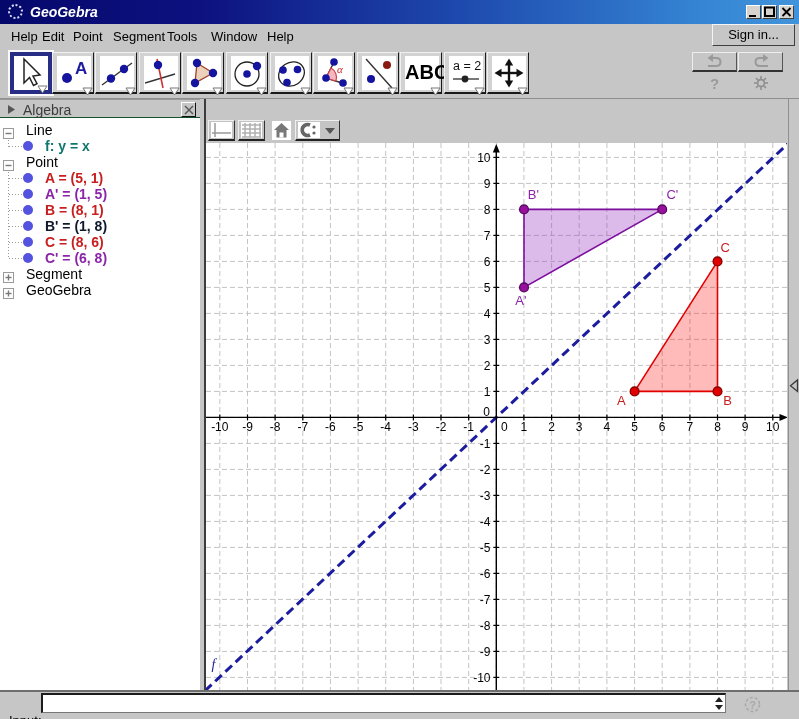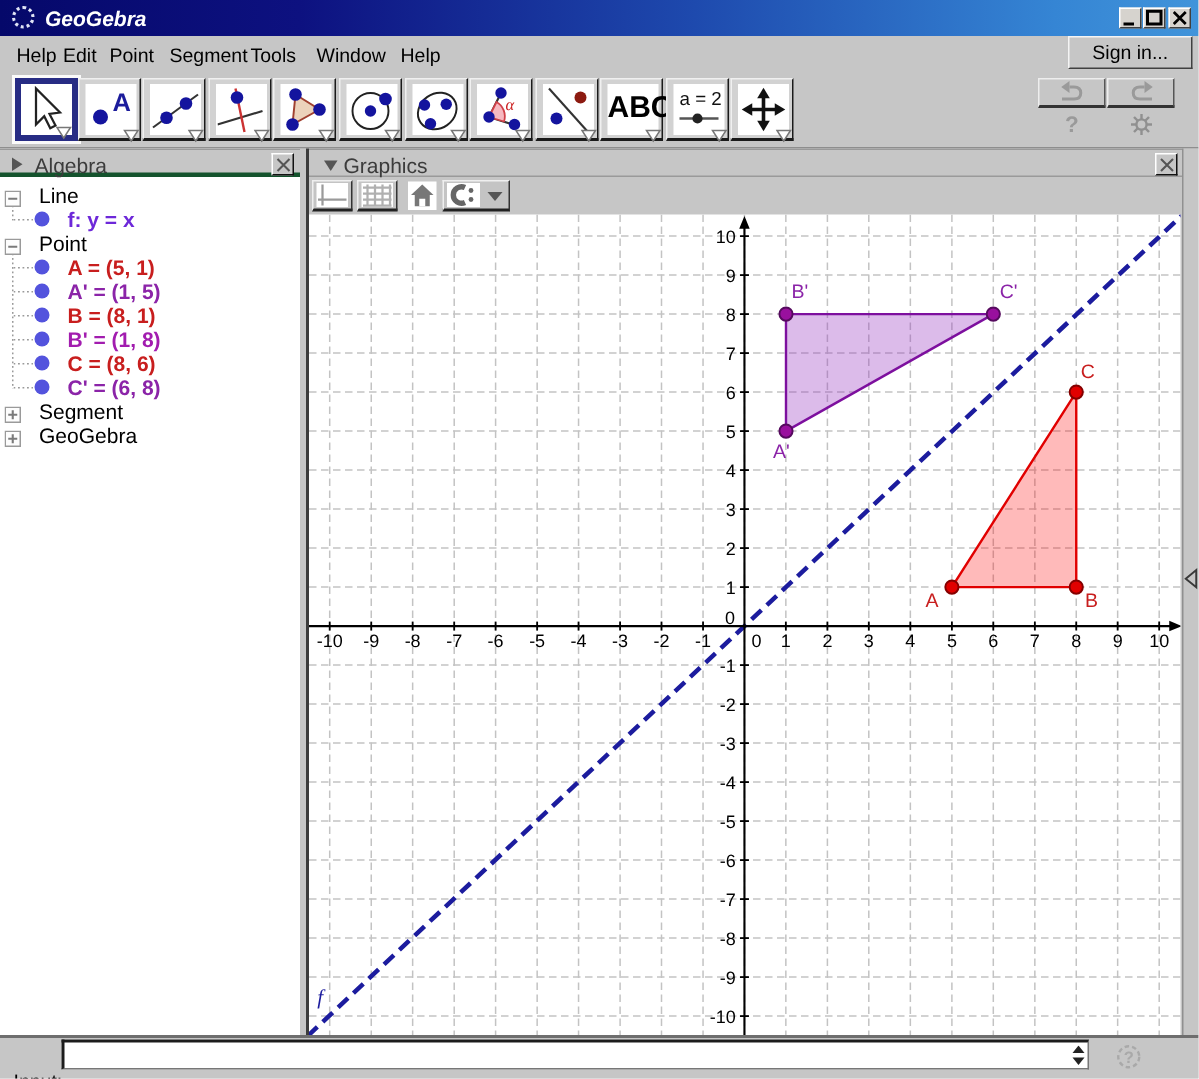--- a/index.html
+++ b/index.html
@@ -21,21 +21,21 @@
   font-size:13px; text-align:center; line-height:20px; }
 #toolbar { position:absolute; left:0; top:48px; width:799px; height:51px; background:#c6c6c6; border-bottom:1px solid #8e8e8e; }
 .tbtn { position:absolute; top:4px; width:42px; height:42px; background:#d2d2d2;
   border-top:1px solid #f0f0f0; border-left:1px solid #f0f0f0; border-right:1.5px solid #1a1a1a; border-bottom:2px solid #1a1a1a; }
 .tbtn .icon { position:absolute; left:4px; top:3px; width:34px; height:34px; background:#fff; text-align:center; } .tbtn .icon svg { margin:1px; }
 .dd { position:absolute; right:0px; bottom:1px; width:11px; height:9px; }
 #tbsel { position:absolute; left:10px; top:4px; width:42px; height:42px; background:#fff; border:4px solid #272c84; box-shadow:0 0 0 2px #fafafa; }
 .ubtn { position:absolute; top:4px; width:45px; height:20px; background:#c6c6c6;
   border-top:1px solid #eee; border-left:1px solid #eee; border-right:1px solid #555; border-bottom:2px solid #333; }
 #algebra { position:absolute; left:0; top:99px; width:200px; height:592px; background:#fff; }
-#algheader { position:absolute; left:0; top:0; width:200px; height:19px; background:#c6c6c6; border-top:1px solid #9a9a9a; border-bottom:3px solid #14532d; }
+#algheader { position:absolute; left:0; top:0; width:200px; height:19px; background:#c6c6c6; border-top:1px solid #9a9a9a; border-bottom:1px solid #14532d; }
 #algheader .title, #gfxheader .title { position:absolute; left:23px; top:2px; font-size:14px; color:#3c3c3c; }
 .closebox { position:absolute; top:2px; width:15px; height:15px; background:#c6c6c6;
   border-top:1px solid #fff; border-left:1px solid #fff; border-right:1.5px solid #111; border-bottom:1.5px solid #111; }
 .closebox svg { position:absolute; left:1px; top:1px; }
 #splitter { position:absolute; left:200px; top:99px; width:6px; height:592px; background:#c6c6c6; border-right:2px solid #3c3c3c; }
 #graphics { position:absolute; left:206px; top:99px; width:582px; height:592px; background:#c6c6c6; }
 #gfxheader { position:absolute; left:0; top:0; width:582px; height:19px; background:#c6c6c6; border-top:1px solid #9a9a9a; border-bottom:1px solid #9a9a9a; }
 #stylebar { position:absolute; left:0; top:20px; width:582px; height:24px; background:#c6c6c6; }
 .sbtn { position:absolute; top:1px; height:21px; background:#c4c4c4;
   border-top:1px solid #efefef; border-left:1px solid #efefef; border-right:1px solid #333; border-bottom:2px solid #222; }
@@ -241,64 +241,53 @@
   <div class="hconn" style="left:9px;top:111px;width:13px;"></div>
   <div class="hconn" style="left:9px;top:127px;width:13px;"></div>
   <div class="hconn" style="left:9px;top:143px;width:13px;"></div>
   <div class="hconn" style="left:9px;top:159px;width:13px;"></div>
   <div class="togglebox" style="left:3px;top:26px;"><svg width="11" height="11">
         <rect x="0.5" y="0.5" width="10" height="10" fill="#fdfdfd" stroke="#9a9a9a"></rect>
         <line x1="2.5" y1="5.5" x2="8.5" y2="5.5" stroke="#7a7a7a" stroke-width="1.4"></line>
       </svg></div>
   <span class="treerow" style="left:26px;top:23px;">Line</span>
   <div class="treedot" style="left:23px;top:42px;"></div>
-  <span class="treerow" style="left:45px;top:39px;color:#6d28d9;font-weight:bold;">f: y = x</span>
+  <span class="treerow" style="left:45px;top:39px;color:#0f766e;font-weight:bold;">f: y = x</span>
   <div class="togglebox" style="left:3px;top:58px;"><svg width="11" height="11">
         <rect x="0.5" y="0.5" width="10" height="10" fill="#fdfdfd" stroke="#9a9a9a"></rect>
         <line x1="2.5" y1="5.5" x2="8.5" y2="5.5" stroke="#7a7a7a" stroke-width="1.4"></line>
       </svg></div>
   <span class="treerow" style="left:26px;top:55px;">Point</span>
   <div class="treedot" style="left:23px;top:74px;"></div>
   <span class="treerow" style="left:45px;top:71px;color:#c81e1e;font-weight:bold;text-align:right;">A = (5, 1)</span>
   <div class="treedot" style="left:23px;top:90px;"></div>
   <span class="treerow" style="left:45px;top:87px;color:#8b24a8;font-weight:bold;">A' = (1, 5)</span>
   <div class="treedot" style="left:23px;top:106px;"></div>
   <span class="treerow" style="left:45px;top:103px;color:#c81e1e;font-weight:bold;">B = (8, 1)</span>
   <div class="treedot" style="left:23px;top:122px;"></div>
-  <span class="treerow" style="left:45px;top:119px;color:#a21caf;font-weight:bold;">B' = (1, 8)</span>
+  <span class="treerow" style="left:45px;top:119px;color:#0f172a;font-weight:bold;">B' = (1, 8)</span>
   <div class="treedot" style="left:23px;top:138px;"></div>
   <span class="treerow" style="left:45px;top:135px;color:#c81e1e;font-weight:bold;">C = (8, 6)</span>
   <div class="treedot" style="left:23px;top:154px;"></div>
   <span class="treerow" style="left:45px;top:151px;color:#8b24a8;font-weight:bold;">C' = (6, 8)</span>
   <div class="togglebox" style="left:3px;top:170px;"><svg width="11" height="11">
         <rect x="0.5" y="0.5" width="10" height="10" fill="#fdfdfd" stroke="#9a9a9a"></rect>
         <line x1="2.5" y1="5.5" x2="8.5" y2="5.5" stroke="#7a7a7a" stroke-width="1.4"></line>
         <line x1="5.5" y1="2.5" x2="5.5" y2="8.5" stroke="#7a7a7a" stroke-width="1.4"></line>
       </svg></div>
   <span class="treerow" style="left:26px;top:167px;">Segment</span>
   <div class="togglebox" style="left:3px;top:186px;"><svg width="11" height="11">
         <rect x="0.5" y="0.5" width="10" height="10" fill="#fdfdfd" stroke="#9a9a9a"></rect>
         <line x1="2.5" y1="5.5" x2="8.5" y2="5.5" stroke="#7a7a7a" stroke-width="1.4"></line>
         <line x1="5.5" y1="2.5" x2="5.5" y2="8.5" stroke="#7a7a7a" stroke-width="1.4"></line>
       </svg></div>
   <span class="treerow" style="left:26px;top:183px;">GeoGebra</span>
 </div>
 <div id="splitter"></div>
 <div id="graphics">
-  <div id="gfxheader">
-    <svg width="12" height="10" style="position:absolute;left:9px;top:6px;">
-        <polygon points="1,1 10,1 5.5,8" fill="#555"></polygon>
-      </svg>
-    <span class="title">Graphics</span>
-    <div class="closebox" style="left:564px;">
-        <svg width="12" height="12">
-          <path d="M2,2 L10,10 M10,2 L2,10" stroke="#555" stroke-width="1.4"></path>
-        </svg>
-      </div>
-  </div>
   <div id="stylebar">
     <div class="sbtn" style="left:2px;width:27px;">
         <svg width="25" height="18" style="position:absolute;left:0;top:0;">
           <rect x="2" y="1" width="21" height="16" fill="#fff"></rect>
           <line x1="6" y1="2" x2="6" y2="16" stroke="#9a9a9a" stroke-width="1.5"></line>
           <line x1="3" y1="12" x2="22" y2="12" stroke="#9a9a9a" stroke-width="1.5"></line>
         </svg>
       </div>
     <div class="sbtn" style="left:32px;width:27px;">
         <svg width="25" height="18" style="position:absolute;left:0;top:0;">

